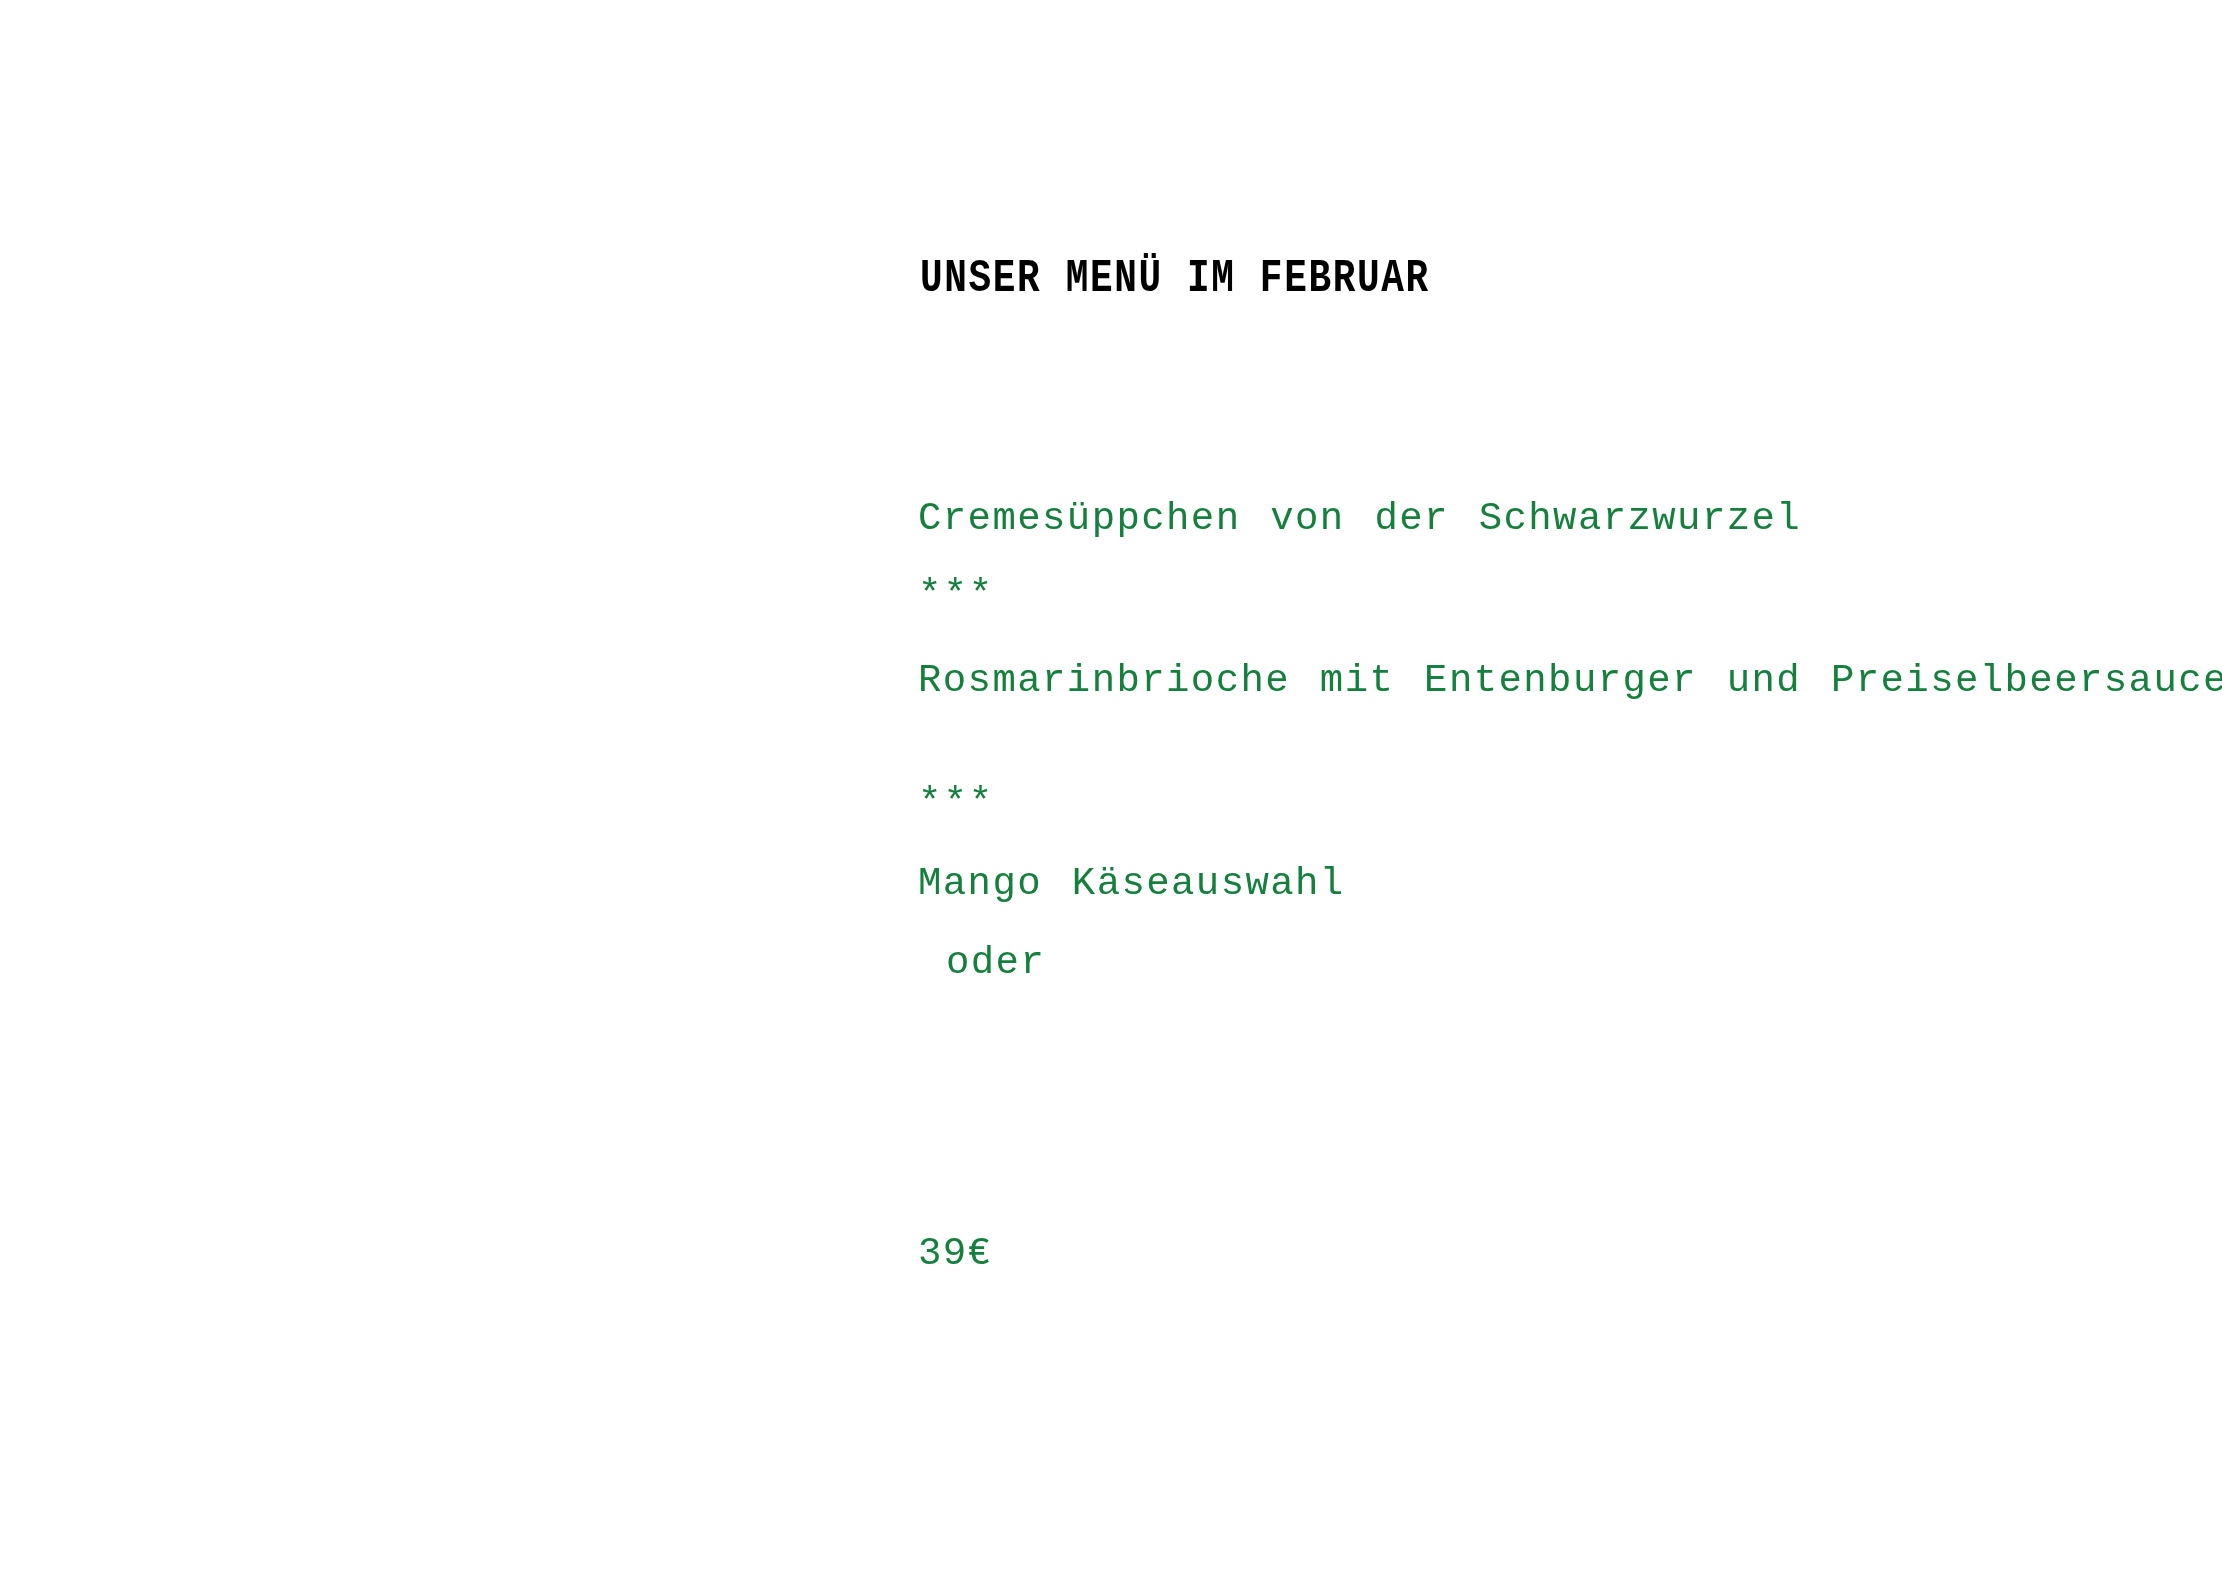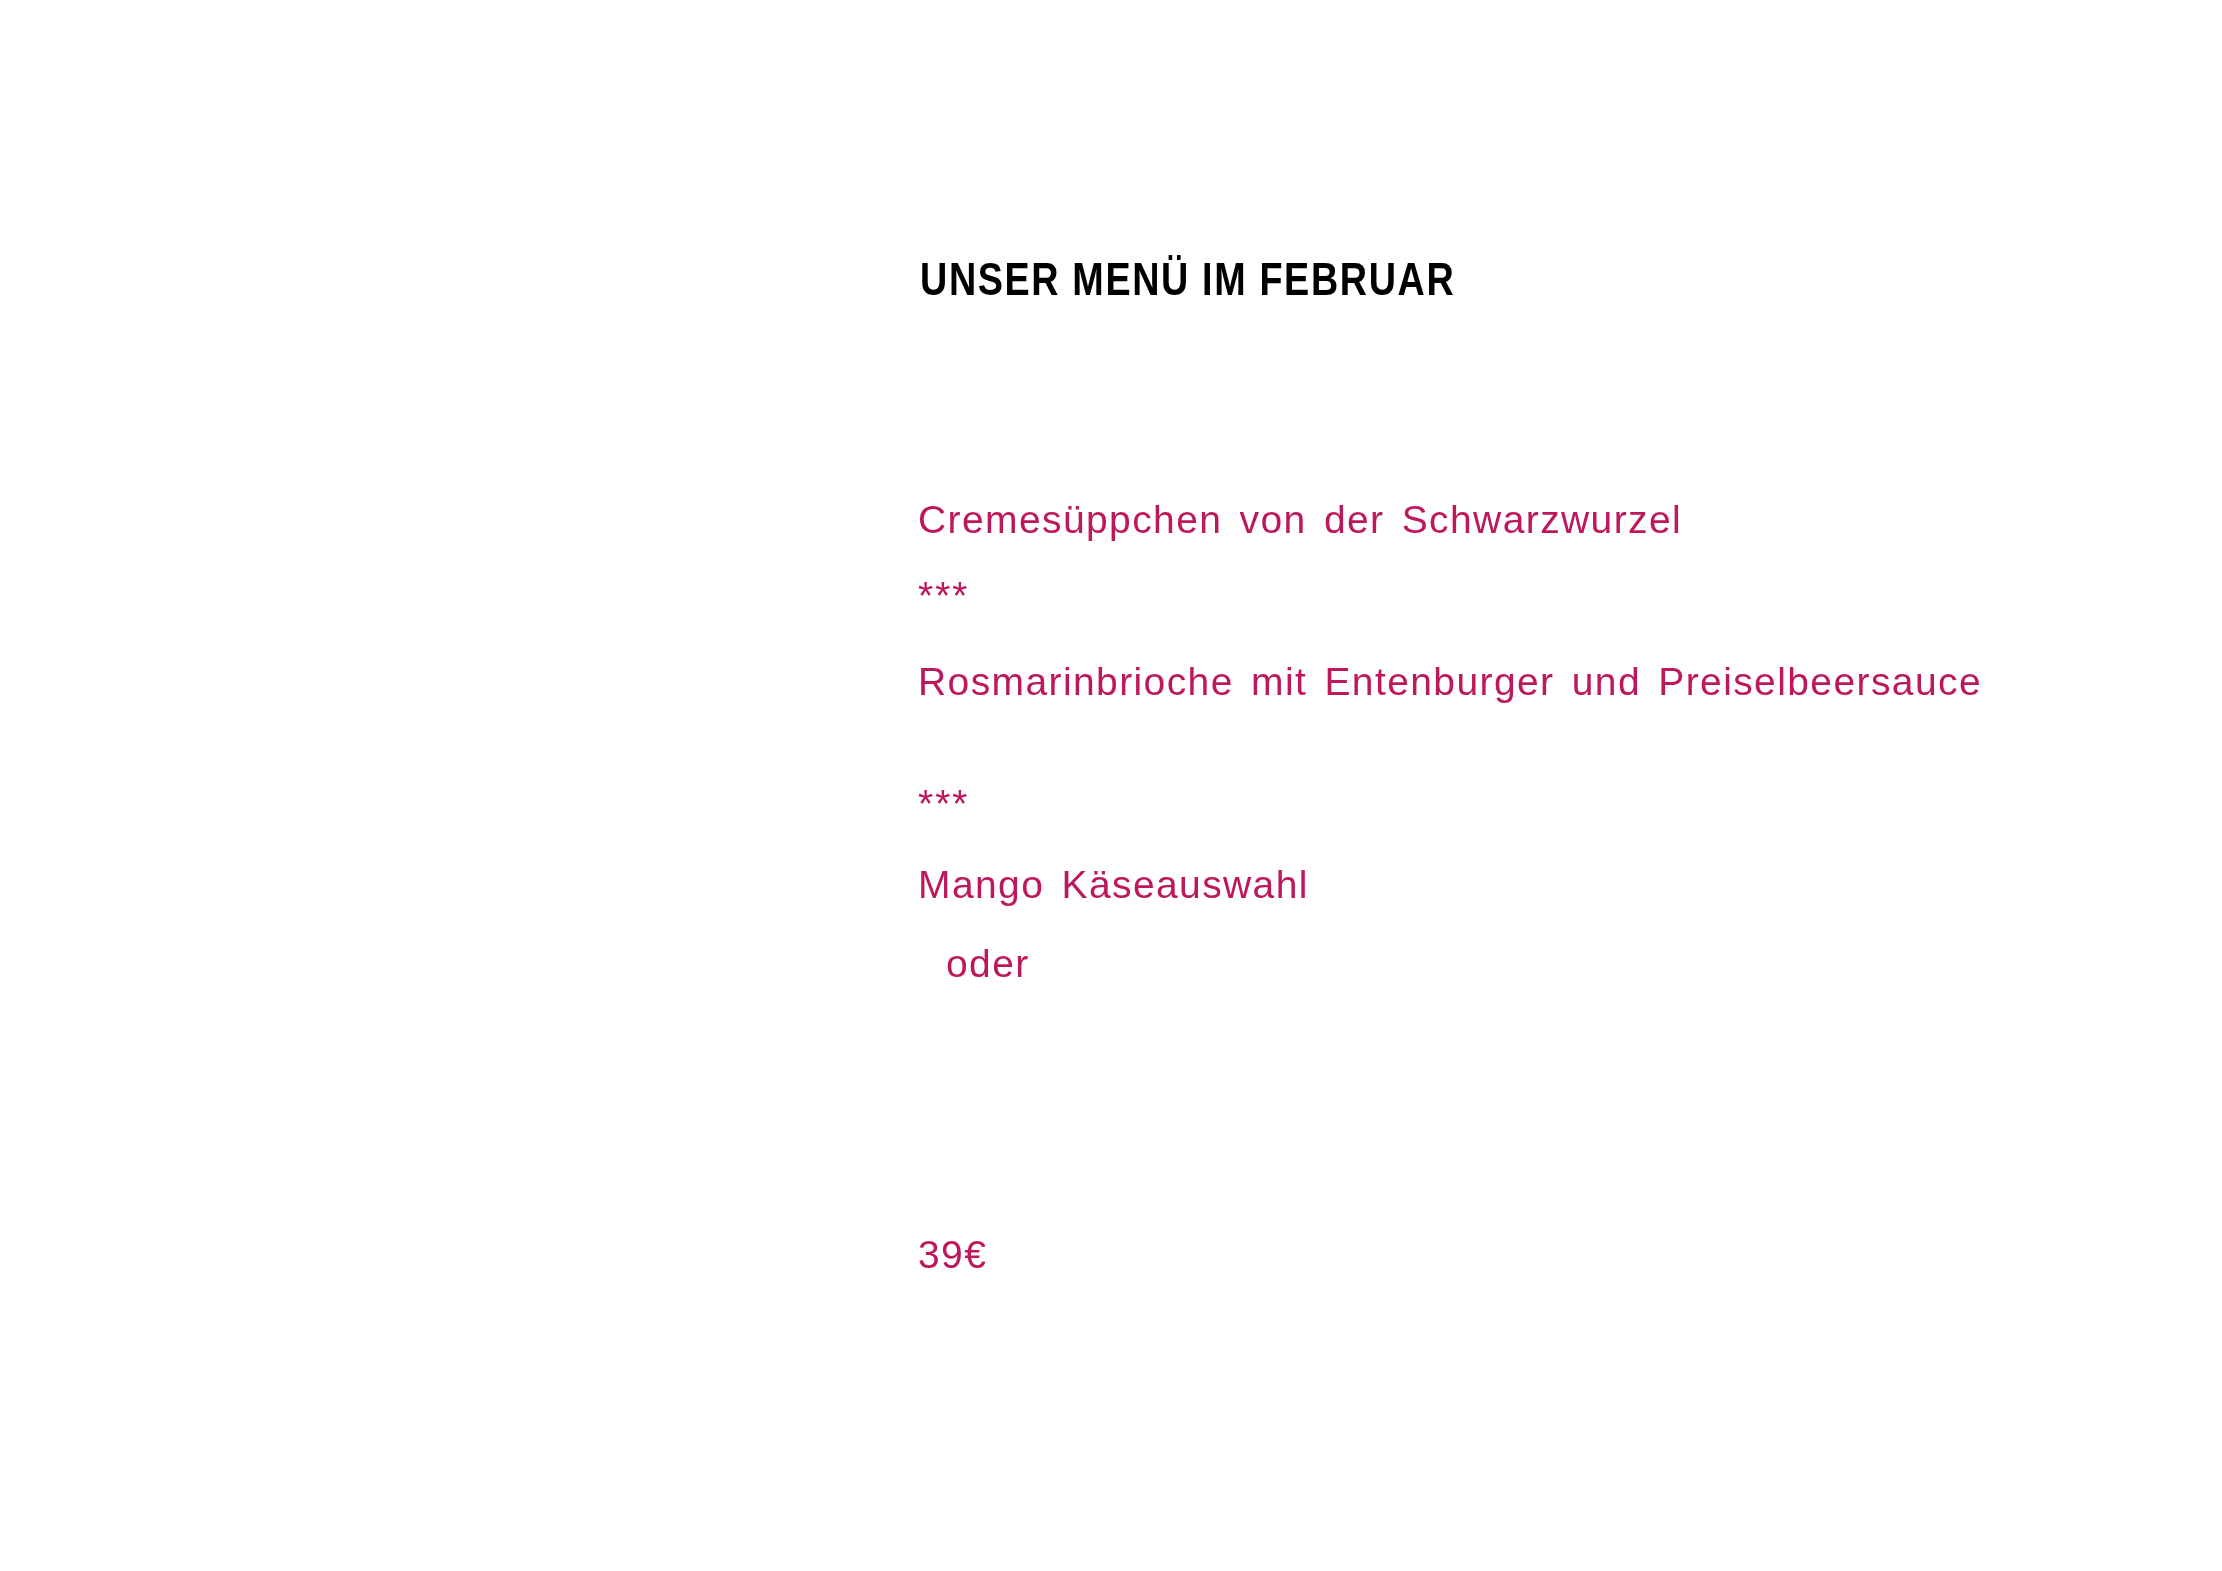--- a/index.html
+++ b/index.html
@@ -6,39 +6,39 @@
     margin: 0;
     padding: 0;
     background: #ffffff;
   }
   .page {
     position: relative;
     width: 2222px;
     height: 1571px;
     background: #ffffff;
     overflow: hidden;
-    font-family: Liberation Sans, sans-serif;
+    font-family: Liberation Mono, monospace;
   }
   .menu-title {
     position: absolute;
     left: 920px;
     top: 255px;
     font-size: 46px;
     line-height: 48px;
     font-weight: 700;
     color: #000000;
     letter-spacing: 2px;
     transform: scaleX(0.82);
     transform-origin: left center;
     white-space: nowrap;
   }
   .para {
     position: absolute;
     left: 918px;
-    color: #be185d;
+    color: #15803d;
   }
   .para .line {
     font-size: 39px;
     line-height: 47px;
     letter-spacing: 1.4px;
     word-spacing: 5px;
     white-space: nowrap;
   }
   .para.separator .line {
     letter-spacing: 2px;

